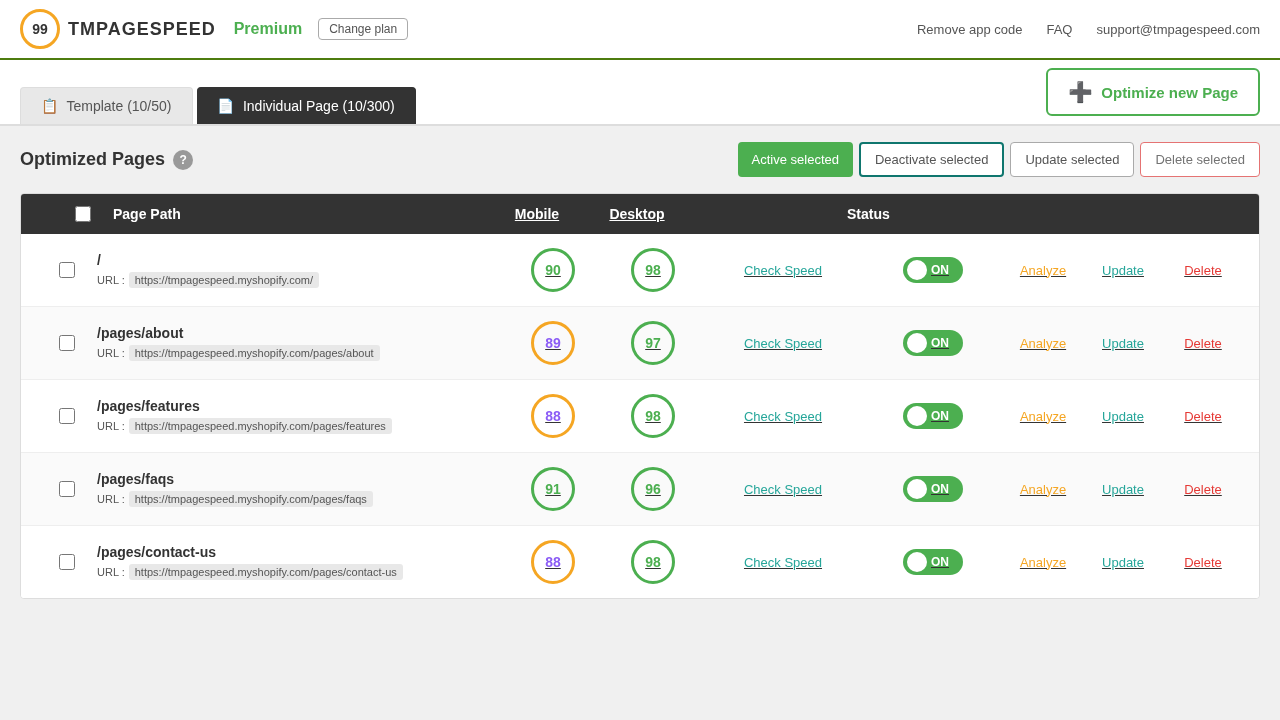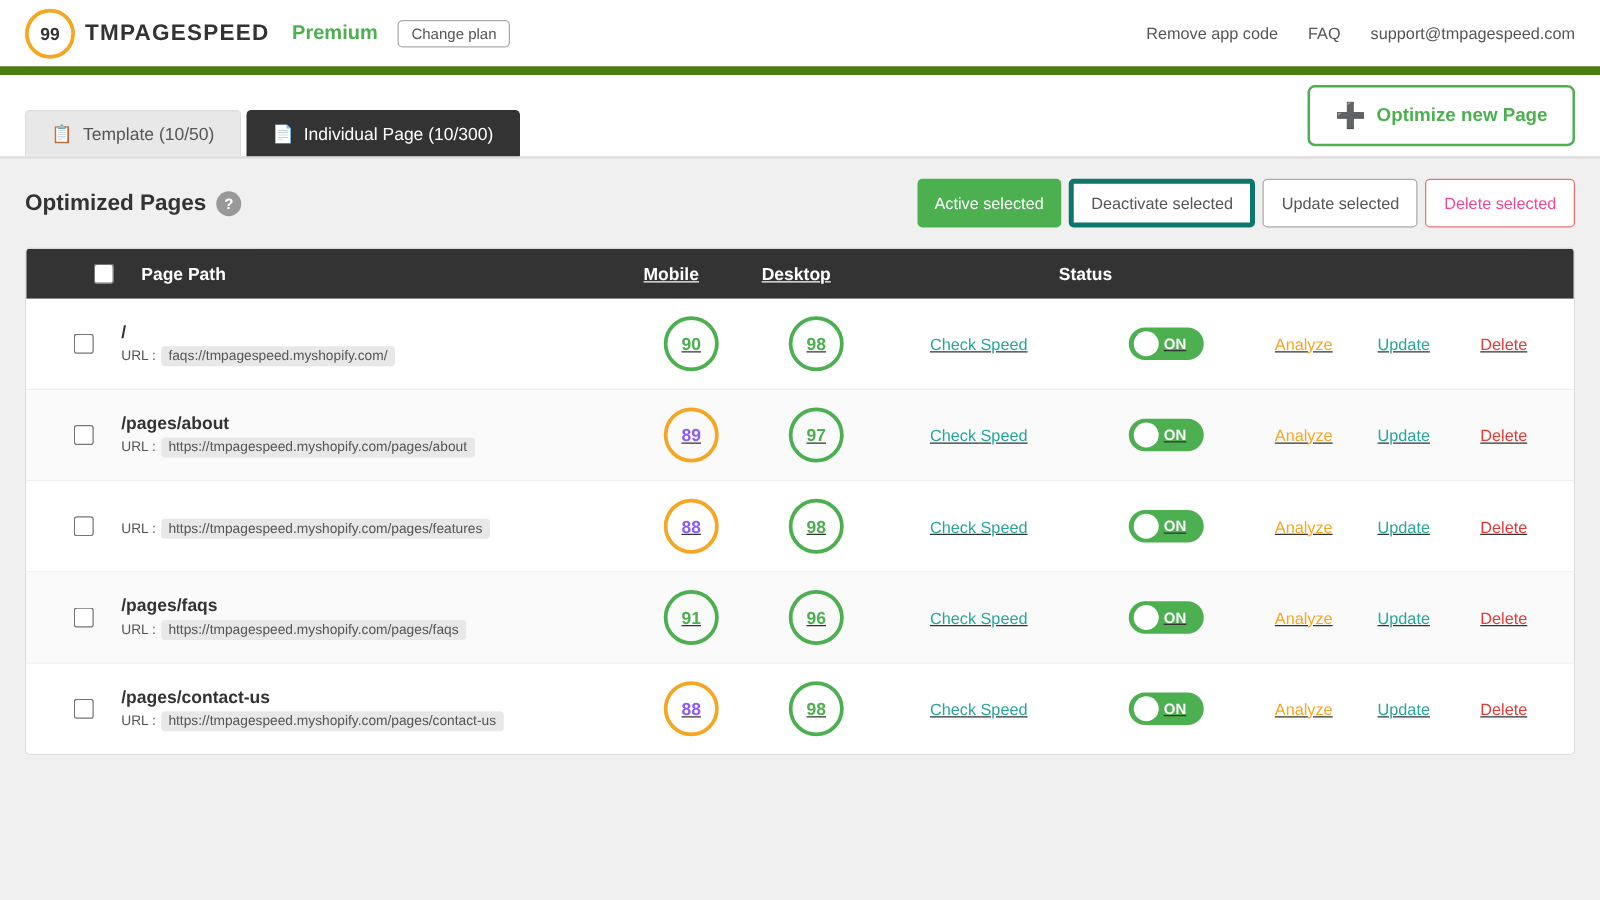--- a/index.html
+++ b/index.html
@@ -5,21 +5,21 @@
     * { box-sizing: border-box; margin: 0; padding: 0; }
     body { font-family: Arial, sans-serif; background: #f0f0f0; font-size: 14px; color: #333; }
 
     
     .header {
       background: #fff;
       display: flex;
       align-items: center;
       padding: 0 20px;
       height: 60px;
-      border-bottom: 7px solid #4d7c0f;
+      border-bottom: 2px solid #4d7c0f;
     }
     .logo-area { display: flex; align-items: center; gap: 8px; }
     .logo-circle {
       width: 40px; height: 40px; border-radius: 50%;
       border: 3px solid #f5a623;
       display: flex; align-items: center; justify-content: center;
       font-weight: bold; font-size: 14px; color: #333;
     }
     .logo-text { font-size: 18px; font-weight: bold; color: #333; letter-spacing: 1px; }
     .premium-badge { color: #4caf50; font-size: 16px; font-weight: bold; margin-left: 10px; }
@@ -75,29 +75,29 @@
       display: flex; align-items: center; justify-content: center;
       font-size: 12px; cursor: pointer;
     }
     .action-buttons { display: flex; gap: 6px; }
     .btn-active-selected {
       padding: 8px 14px; border-radius: 4px; border: none;
       background: #4caf50; color: #fff; cursor: pointer; font-size: 13px;
     }
     .btn-deactivate-selected {
       padding: 8px 14px; border-radius: 4px;
-      border: 4px solid #0f766e; background: #fff; color: #555; cursor: pointer; font-size: 13px;
+      border: 2px solid #0f766e; background: #fff; color: #555; cursor: pointer; font-size: 13px;
     }
     .btn-update-selected {
       padding: 8px 14px; border-radius: 4px;
       border: 1px solid #aaa; background: #fff; color: #555; cursor: pointer; font-size: 13px;
     }
     .btn-delete-selected {
       padding: 8px 14px; border-radius: 4px;
-      border: 1px solid #e57373; background: #fff; color: #ec4899; cursor: pointer; font-size: 13px;
+      border: 1px solid #e57373; background: #fff; color: #737373; cursor: pointer; font-size: 13px;
     }
 
     
     .table-container {
       background: #fff;
       border: 1px solid #ddd;
       border-radius: 4px;
       overflow: hidden;
     }
     .table-header {
@@ -243,21 +243,21 @@
 
     <div id="table-rows">
         <div class="table-row">
     <div class="col-center">
       <input type="checkbox" style="">
     </div>
     <div class="col-path">
       <div class="page-path">/</div>
       <div class="page-url">
         <span class="url-label">URL :</span>
-        <span class="url-value">faqs://tmpagespeed.myshopify.com/</span>
+        <span class="url-value">https://tmpagespeed.myshopify.com/</span>
       </div>
     </div>
     <div class="col-center">
       <div class="score-circle score-green">90</div>
     </div>
     <div class="col-center">
       <div class="score-circle score-green">98</div>
     </div>
     <div class="col-center">
       <button class="check-speed-btn">Check Speed</button>
@@ -312,20 +312,21 @@
     </div>
     <div class="col-center">
       <button class="delete-btn">Delete</button>
     </div>
   </div>
         <div class="table-row">
     <div class="col-center">
       <input type="checkbox" style="">
     </div>
     <div class="col-path">
+      <div class="page-path">/pages/features</div>
       <div class="page-url">
         <span class="url-label">URL :</span>
         <span class="url-value">https://tmpagespeed.myshopify.com/pages/features</span>
       </div>
     </div>
     <div class="col-center">
       <div class="score-circle score-orange">88</div>
     </div>
     <div class="col-center">
       <div class="score-circle score-green">98</div>

